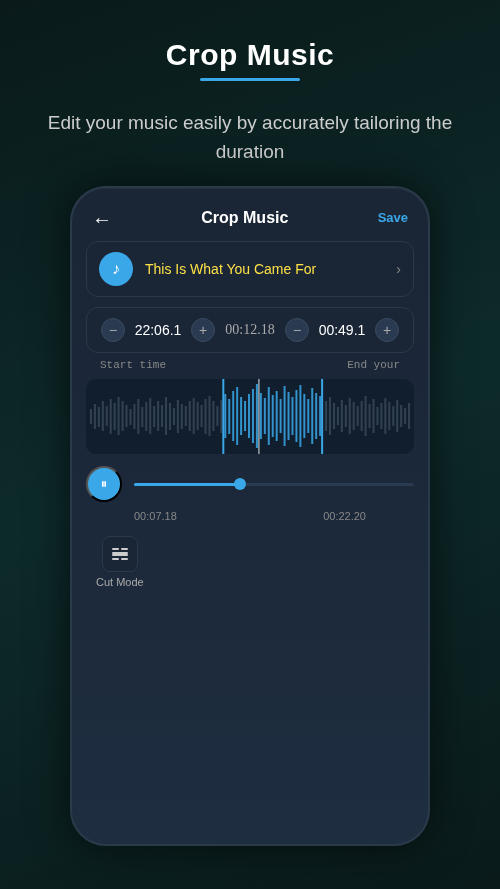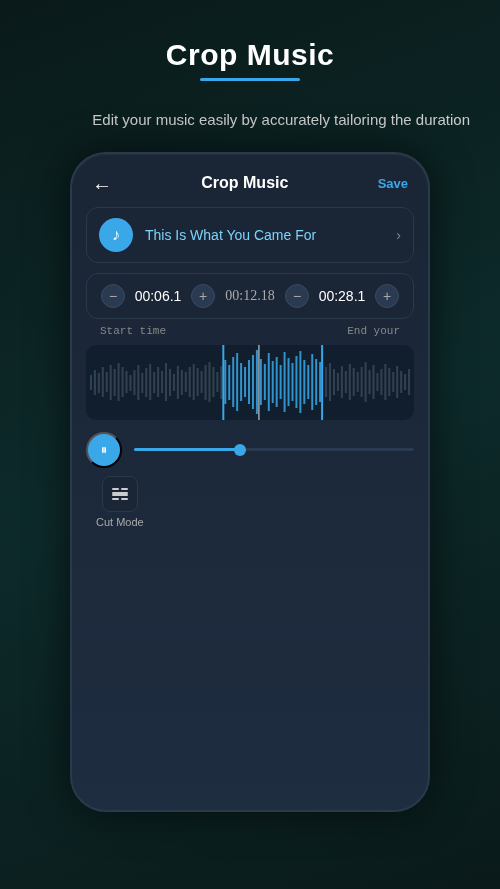--- a/index.html
+++ b/index.html
@@ -32,24 +32,24 @@
     .title-underline {
       width: 100px;
       height: 3px;
       background: #3aa8e8;
       margin: 6px auto 0;
       border-radius: 2px;
     }
 
     .page-subtitle {
       color: #cccccc;
-      font-size: 15px;
+      font-size: 19px;
       line-height: 1.5;
       margin: 18px 30px 20px;
-      text-align: right;
+      text-align: center;
       width: 440px;
     }
 
     
     .phone-mockup {
       width: 360px;
       height: 660px;
       background: linear-gradient(180deg, #1a2535 0%, #1e2d40 100%);
       border-radius: 36px;
       border: 2px solid #2a3a4a;
@@ -109,21 +109,21 @@
       justify-content: center;
       flex-shrink: 0;
     }
 
     .music-note {
       color: white;
       font-size: 16px;
     }
 
     .song-title {
-      color: #7dd3fc;
+      color: #fde047;
       font-size: 14px;
       margin-left: 12px;
       flex: 1;
     }
 
     .song-chevron {
       color: #888;
       font-size: 14px;
     }
 
@@ -327,27 +327,27 @@
     <div class="song-icon">
       <span class="music-note">♪</span>
     </div>
     <span class="song-title">This Is What You Came For</span>
     <span class="song-chevron">›</span>
   </div>
 
   <div class="time-controls">
     <div class="time-group">
       <button class="time-btn">−</button>
-      <span class="time-value">00:06.1</span>
+      <span class="time-value">22:06.1</span>
       <button class="time-btn">+</button>
     </div>
     <span class="time-center">00:12.18</span>
     <div class="time-group">
       <button class="time-btn">−</button>
-      <span class="time-value">00:28.1</span>
+      <span class="time-value">00:49.1</span>
       <button class="time-btn">+</button>
     </div>
   </div>
 
   <div class="time-labels">
     <span class="time-label">Start time</span>
     <span class="time-label">End your</span>
   </div>
 
   <div class="waveform-container">
@@ -456,20 +456,24 @@
   <div class="playback-row">
     <button class="play-btn">
       <span class="pause-icon">⏸</span>
     </button>
     <div class="progress-bar-wrap">
       <div class="progress-bar-fill"></div>
       <div class="progress-thumb"></div>
     </div>
   </div>
 
+  <div class="playback-times">
+    <span class="playback-time">00:07.18</span>
+    <span class="playback-time">00:22.20</span>
+  </div>
 
   <div class="tools-row">
     <div class="tool-item">
       <div class="tool-icon">
         <svg width="22" height="22" viewBox="0 0 22 22" fill="none">
           <rect x="3" y="9" width="16" height="2" rx="1" fill="#cccccc"></rect>
           <rect x="3" y="11" width="16" height="2" rx="1" fill="#cccccc"></rect>
           <rect x="3" y="5" width="7" height="2" rx="1" fill="#cccccc"></rect>
           <rect x="3" y="15" width="7" height="2" rx="1" fill="#cccccc"></rect>
           <rect x="12" y="5" width="7" height="2" rx="1" fill="#cccccc"></rect>

